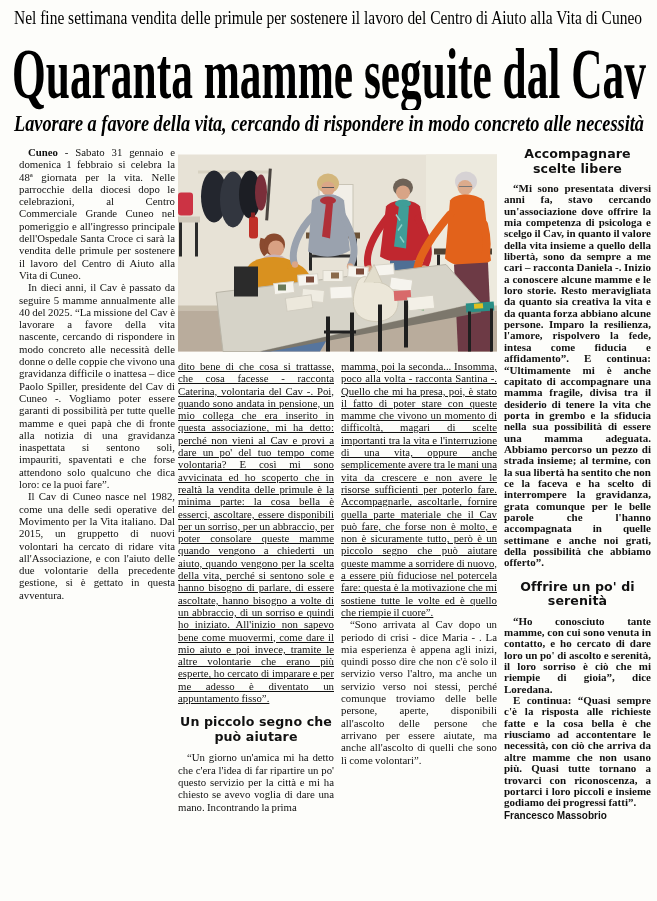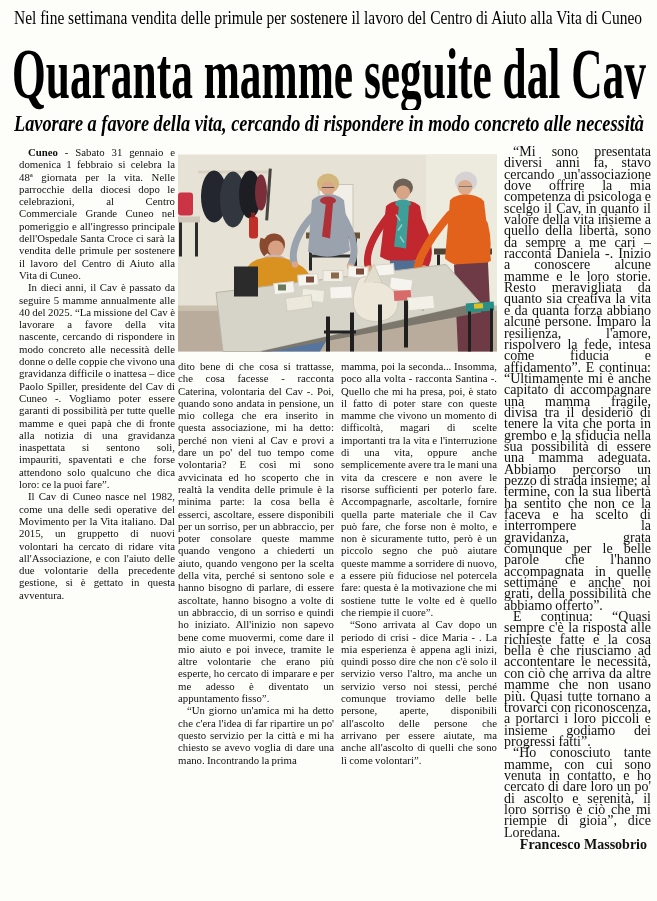--- a/index.html
+++ b/index.html
@@ -5,32 +5,32 @@
   html,body{margin:0;padding:0;background:#ffffff;}
   .page{
     position:relative;width:657px;height:901px;overflow:hidden;
     background:#fdfdfa;color:#111;
     font-family:"Liberation Serif", serif;
   }
   .abs{position:absolute;}
   svg text{font-family:"Liberation Serif", serif;}
   .col{position:absolute;overflow:hidden;text-align:justify;}
   .col p{margin:0;text-indent:9px;font-size:10.8px;line-height:12.3px;word-spacing:-0.4px;}
-  .col p.cont{text-indent:0;}
-  .col4 p{font-size:14px;line-height:11.35px;}
+  .col p.cont{text-indent:0;text-decoration:underline;}
+  .col4 p{font-size:11px;line-height:11.35px;font-weight:bold;}
   .crosshead{
     font-family:"DejaVu Sans", sans-serif;font-weight:bold;
     font-size:12.6px;line-height:14.5px;text-align:center;
     margin:11px 0 7px 0;letter-spacing:0.1px;
   }
   .col4 .crosshead.first{margin-top:1px;}
   .byline{
-    font-weight:bold;font-size:14px;line-height:12px;
-    text-align:right;padding-right:4px;margin-top:1px;
-    font-family:Liberation Serif, serif;
+    font-weight:bold;font-size:10px;line-height:12px;
+    text-align:left;padding-right:4px;margin-top:1px;
+    font-family:Liberation Sans, sans-serif;
   }
   .dateline{font-weight:bold;}
   .photo-frame{position:absolute;left:178px;top:154px;width:319px;height:198px;}
 </style>
 </head>
 <body>
 
 <div class="page">
 
   <svg class="abs" style="left:14px;top:6px;" width="636" height="24">
@@ -179,28 +179,31 @@
   </svg>
 
   <div class="col col1" style="left:19px;top:146px;width:156px;height:755px;">
     <p><span class="dateline">Cuneo</span><span> - Sabato 31 gennaio e domenica 1 febbraio si celebra la 48ª giornata per la vita. Nelle parrocchie della diocesi dopo le celebrazioni, al Centro Commerciale Grande Cuneo nel pomeriggio e all'ingresso principale dell'Ospedale Santa Croce ci sarà la vendita delle primule per sostenere il lavoro del Centro di Aiuto alla Vita di Cuneo.</span></p>
     <p>In dieci anni, il Cav è passato da seguire 5 mamme annualmente alle 40 del 2025. “La missione del Cav è lavorare a favore della vita nascente, cercando di rispondere in modo concreto alle necessità delle donne o delle coppie che vivono una gravidanza difficile o inattesa – dice Paolo Spiller, presidente del Cav di Cuneo -. Vogliamo poter essere garanti di possibilità per tutte quelle mamme e quei papà che di fronte alla notizia di una gravidanza inaspettata si sentono soli, impauriti, spaventati e che forse attendono solo qualcuno che dica loro: ce la puoi fare”.</p>
     <p>Il Cav di Cuneo nasce nel 1982, come una delle sedi operative del Movimento per la Vita italiano. Dal 2015, un gruppetto di nuovi volontari ha cercato di ridare vita all'Associazione, e con l'aiuto delle due volontarie della precedente gestione, si è gettato in questa avventura.</p>
   </div>
 
   <div class="col col2" style="left:178px;top:360px;width:156px;height:541px;">
     <p class="cont">dito bene di che cosa si trattasse, che cosa facesse - racconta Caterina, volontaria del Cav -. Poi, quando sono andata in pensione, un mio collega che era inserito in questa associazione, mi ha detto: perché non vieni al Cav e provi a dare un po' del tuo tempo come volontaria? E così mi sono avvicinata ed ho scoperto che in realtà la vendita delle primule è la minima parte: la cosa bella è esserci, ascoltare, essere disponibili per un sorriso, per un abbraccio, per poter consolare queste mamme quando vengono a chiederti un aiuto, quando vengono per la scelta della vita, perché si sentono sole e hanno bisogno di parlare, di essere ascoltate, hanno bisogno a volte di un abbraccio, di un sorriso e quindi ho iniziato. All'inizio non sapevo bene come muovermi, come dare il mio aiuto e poi invece, tramite le altre volontarie che erano più esperte, ho cercato di imparare e per me adesso è diventato un appuntamento fisso”.</p>
+    <h3 class="crosshead">Un piccolo segno che può aiutare</h3>
     <p>“Un giorno un'amica mi ha detto che c'era l'idea di far ripartire un po' questo servizio per la città e mi ha chiesto se avevo voglia di dare una mano. Incontrando la prima</p>
   </div>
 
   <div class="col col3" style="left:341px;top:360px;width:156px;height:541px;">
     <p class="cont">mamma, poi la seconda... Insomma, poco alla volta - racconta Santina -. Quello che mi ha presa, poi, è stato il fatto di poter stare con queste mamme che vivono un momento di difficoltà, magari di scelte importanti tra la vita e l'interruzione di una vita, oppure anche semplicemente avere tra le mani una vita da crescere e non avere le risorse sufficienti per poterlo fare. Accompagnarle, ascoltarle, fornire quella parte materiale che il Cav può fare, che forse non è molto, e non è sicuramente tutto, però è un piccolo segno che può aiutare queste mamme a sorridere di nuovo, a essere più fiduciose nel potercela fare: questa è la motivazione che mi sostiene tutte le volte ed è quello che riempie il cuore”.</p>
     <p>“Sono arrivata al Cav dopo un periodo di crisi - dice Maria - . La mia esperienza è appena agli inizi, quindi posso dire che non c'è solo il servizio verso l'altro, ma anche un servizio verso noi stessi, perché comunque troviamo delle belle persone, aperte, disponibili all'ascolto delle persone che arrivano per essere aiutate, ma anche all'ascolto di quelli che sono lì come volontari”.</p>
   </div>
 
   <div class="col col4" style="left:504px;top:146px;width:147px;height:755px;">
+    <h3 class="crosshead first">Accompagnare scelte libere</h3>
     <p>“Mi sono presentata diversi anni fa, stavo cercando un'associazione dove offrire la mia competenza di psicologa e scelgo il Cav, in quanto il valore della vita insieme a quello della libertà, sono da sempre a me cari – racconta Daniela -. Inizio a conoscere alcune mamme e le loro storie. Resto meravigliata da quanto sia creativa la vita e da quanta forza abbiano alcune persone. Imparo la resilienza, l'amore, rispolvero la fede, intesa come fiducia e affidamento”. E continua: “Ultimamente mi è anche capitato di accompagnare una mamma fragile, divisa tra il desiderio di tenere la vita che porta in grembo e la sfiducia nella sua possibilità di essere una mamma adeguata. Abbiamo percorso un pezzo di strada insieme; al termine, con la sua libertà ha sentito che non ce la faceva e ha scelto di interrompere la gravidanza, grata comunque per le belle parole che l'hanno accompagnata in quelle settimane e anche noi grati, della possibilità che abbiamo offerto”.</p>
+    <h3 class="crosshead">Offrire un po' di serenità</h3>
+    <p>“Ho conosciuto tante mamme, con cui sono venuta in contatto, e ho cercato di dare loro un po' di ascolto e serenità, il loro sorriso è ciò che mi riempie di gioia”, dice Loredana.</p>
     <p>E continua: “Quasi sempre c'è la risposta alle richieste fatte e la cosa bella è che riusciamo ad accontentare le necessità, con ciò che arriva da altre mamme che non usano più. Quasi tutte tornano a trovarci con riconoscenza, a portarci i loro piccoli e insieme godiamo dei progressi fatti”.</p>
-    <p>“Ho conosciuto tante mamme, con cui sono venuta in contatto, e ho cercato di dare loro un po' di ascolto e serenità, il loro sorriso è ciò che mi riempie di gioia”, dice Loredana.</p>
     <div class="byline">Francesco Massobrio</div>
   </div>
 
 </div>
 
 </body></html>

